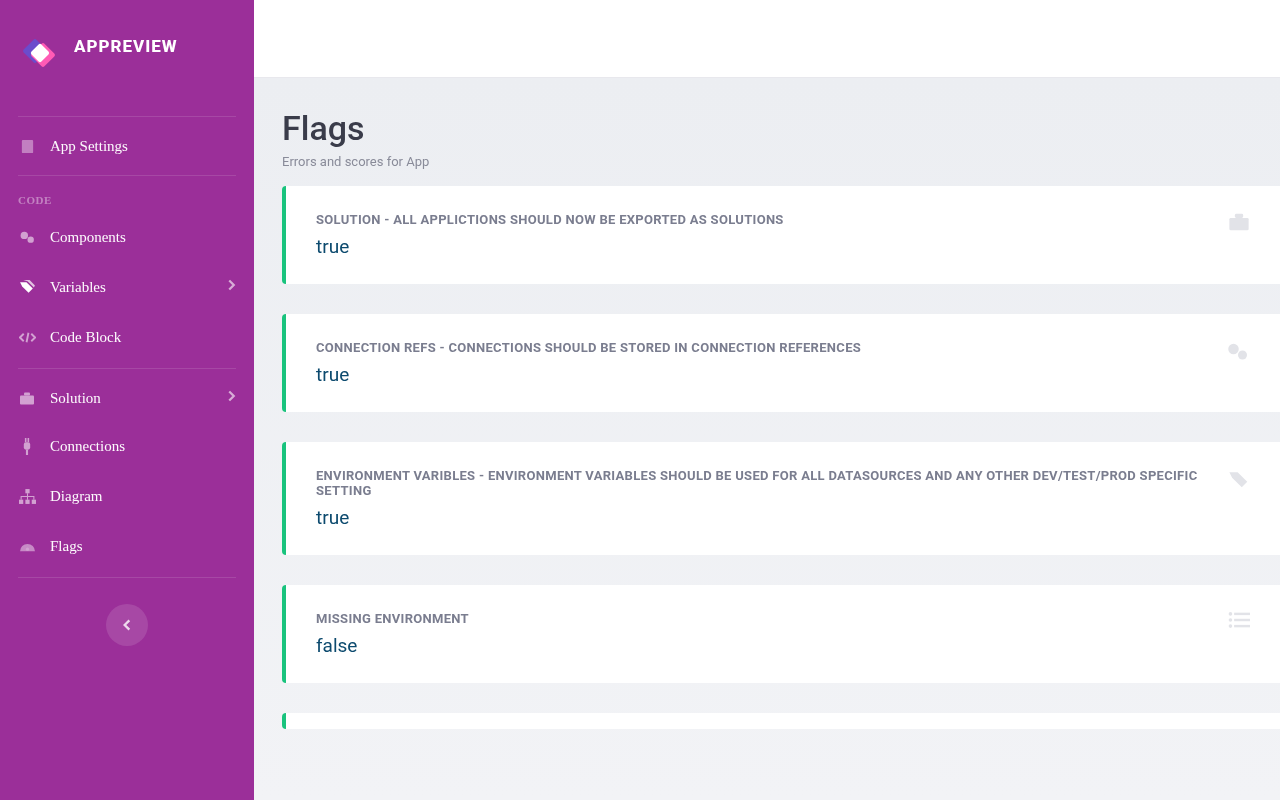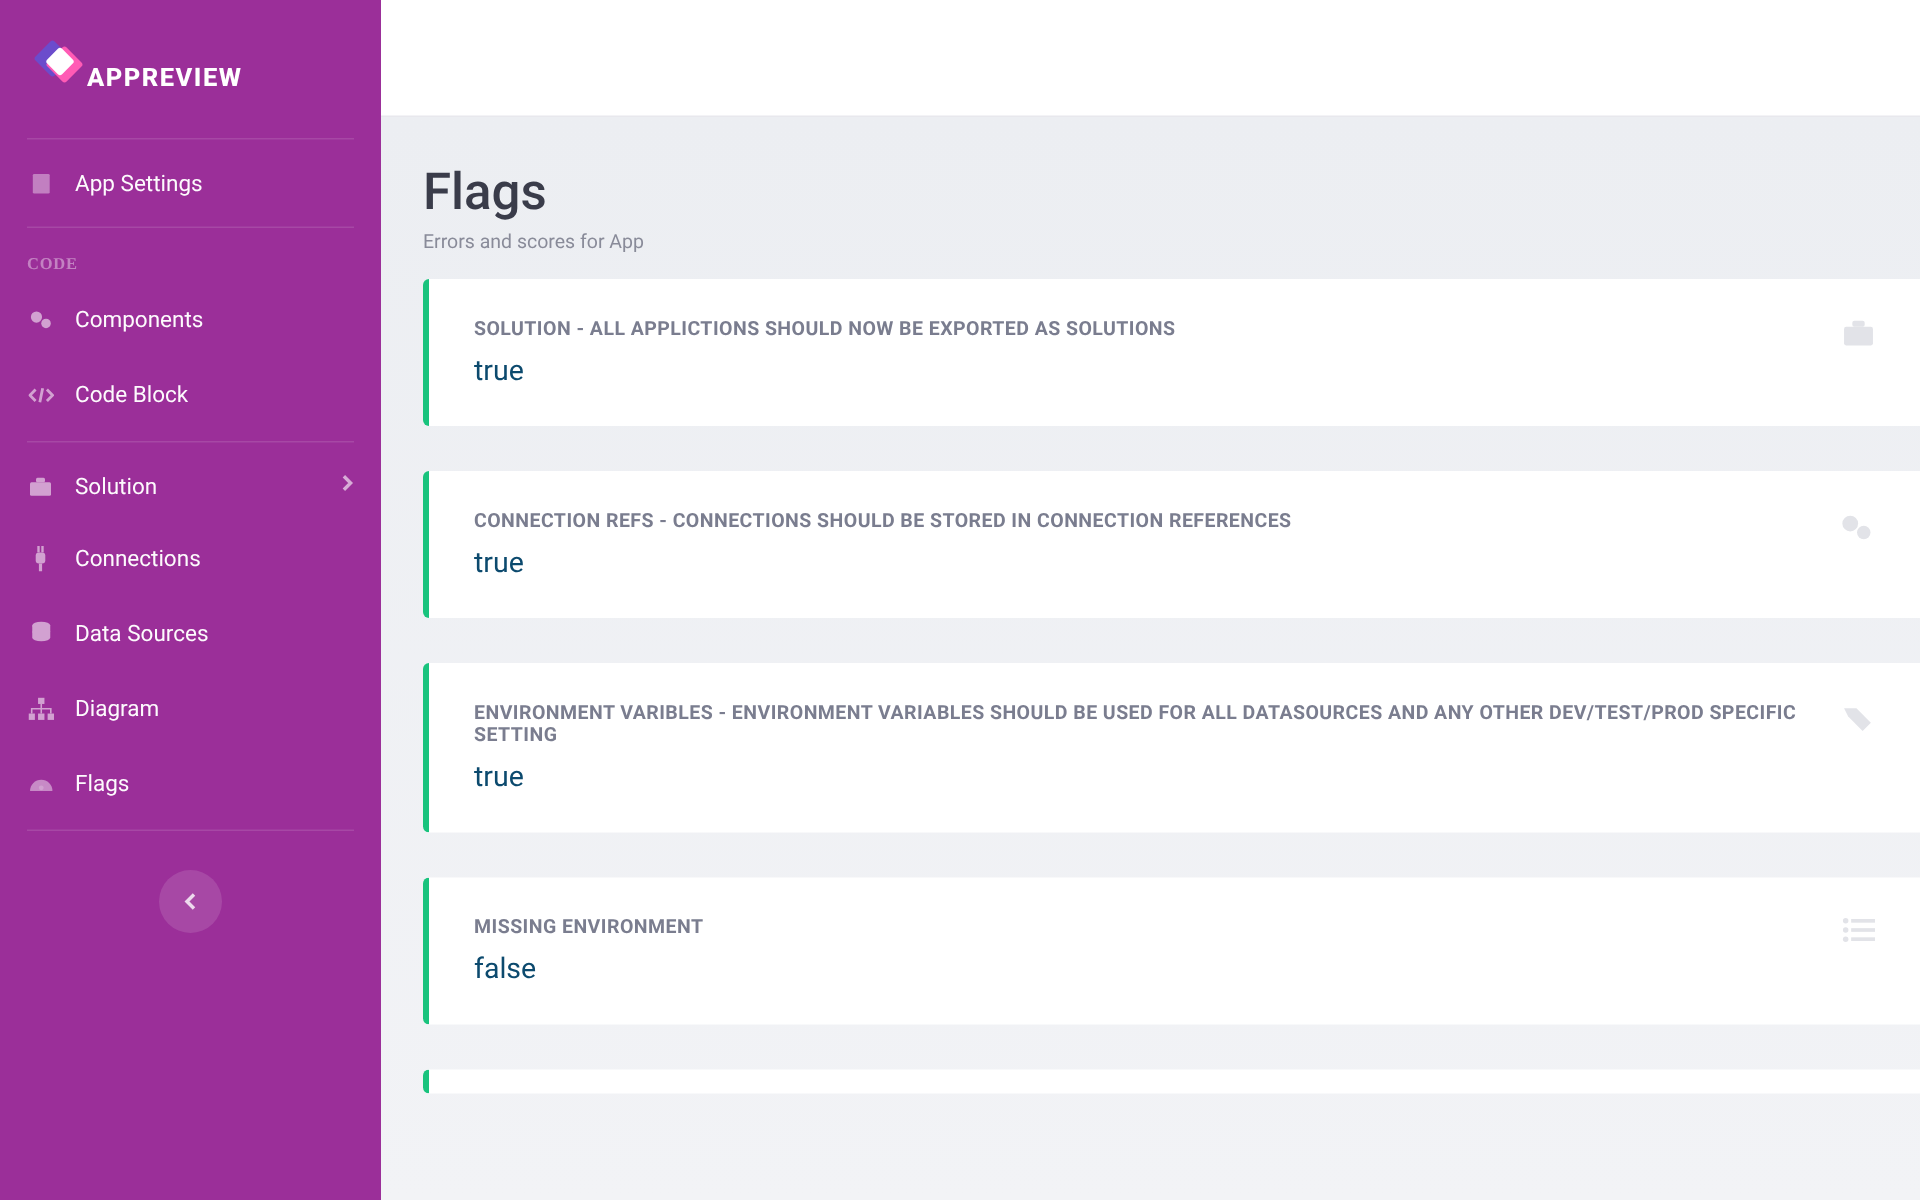--- a/index.html
+++ b/index.html
@@ -1,32 +1,32 @@
 <!DOCTYPE html>
 <html><head>
 <meta charset="utf-8">
 <style>
 * { margin: 0; padding: 0; box-sizing: border-box; }
 body { font-family: -apple-system, BlinkMacSystemFont, "Segoe UI", Roboto, sans-serif; background: #f0f2f5; width: 1280px; height: 800px; overflow: hidden; }
 
 .app { display: flex; height: 100%; }
 
 .sidebar { width: 254px; background: #9b2f99; color: #fff; display: flex; flex-direction: column; flex-shrink: 0; }
-.sidebar-brand { display: flex; align-items: flex-end; padding: 24px 20px; }
+.sidebar-brand { display: flex; align-items: flex-start; padding: 36px 20px; gap: 16px; }
 .brand-logo { width: 38px; height: 38px; position: relative; }
 .brand-logo .sq1 { position: absolute; width: 18px; height: 18px; background: #6b4ccc; transform: rotate(45deg); left: 6px; top: 6px; border-radius: 2px; }
 .brand-logo .sq2 { position: absolute; width: 18px; height: 18px; background: #ff5bb5; transform: rotate(45deg); left: 14px; top: 10px; border-radius: 2px; }
 .brand-logo .sq3 { position: absolute; width: 14px; height: 14px; background: #fff; transform: rotate(45deg); left: 13px; top: 10px; border-radius: 2px; }
 .brand-title { font-weight: 800; font-size: 17px; letter-spacing: 1px; }
 
 .nav-divider { border: none; border-top: 1px solid rgba(255,255,255,0.12); margin: 6px 18px; }
 .nav-section { padding: 12px 18px 6px; font-size: 11px; font-weight: 700; letter-spacing: 0.5px; color: rgba(255,255,255,0.4); font-family: Liberation Serif, serif; }
 .nav-item { display: flex; align-items: center; padding: 16px 18px; gap: 14px; color: #fff; font-size: 15px; cursor: pointer; }
 .nav-item .icon { width: 18px; height: 18px; opacity: 0.55; display: flex; align-items: center; justify-content: center; }
-.nav-item .label { flex: 1; opacity: 0.98; }
+.nav-item .label { flex: 1; opacity: 0.98; font-family: Liberation Serif, serif; }
 .nav-item .chev { opacity: 0.6; }
 .nav-item.compact { padding: 14px 18px; }
 
 .collapse-btn { margin: 20px auto; width: 42px; height: 42px; border-radius: 50%; background: rgba(255,255,255,0.12); display: flex; align-items: center; justify-content: center; cursor: pointer; }
 .collapse-btn svg { opacity: 0.8; }
 
 .main { flex: 1; display: flex; flex-direction: column; overflow: hidden; }
 .topbar { height: 78px; background: #fff; border-bottom: 1px solid #e8e8ed; flex-shrink: 0; }
 .content { flex: 1; overflow-y: auto; padding: 30px 0 20px 28px; background: linear-gradient(#eceef2, #f2f3f6); }
 .page-title { font-size: 34px; font-weight: 500; color: #3a3c4a; margin-bottom: 6px; }
@@ -68,20 +68,34 @@
     <div class="nav-item">
       <span class="icon">
         <svg width="17" height="17" viewBox="0 0 16 16" fill="currentColor">
             <circle cx="5" cy="6" r="3.5"></circle>
             <circle cx="11" cy="10" r="3"></circle>
           </svg>
       </span>
       <span class="label">Components</span>
     </div>
 
+    <div class="nav-item">
+      <span class="icon" style="opacity:1">
+        <svg width="17" height="17" viewBox="0 0 16 16" fill="currentColor">
+            <path d="M1 3 L7 3 L13 9 L9 13 L3 7 Z"></path>
+            <path d="M4 1 L10 1 L15 6 L14 8 L8 2 Z" opacity="0.7"></path>
+          </svg>
+      </span>
+      <span class="label">Variables</span>
+      <span class="chev">
+        <svg width="9" height="14" viewBox="0 0 8 12" fill="none" stroke="currentColor" stroke-width="2">
+            <path d="M2 2 L6 6 L2 10"></path>
+          </svg>
+      </span>
+    </div>
 
     <div class="nav-item">
       <span class="icon">
         <svg width="17" height="13" viewBox="0 0 18 12" fill="none" stroke="currentColor" stroke-width="2">
             <path d="M5 2 L1 6 L5 10 M13 2 L17 6 L13 10 M10 1 L8 11"></path>
           </svg>
       </span>
       <span class="label">Code Block</span>
     </div>
 
@@ -107,30 +121,20 @@
         <svg width="14" height="17" viewBox="0 0 12 16" fill="currentColor">
             <rect x="3" y="4" width="6" height="7" rx="2"></rect>
             <rect x="4" y="0" width="1.5" height="4"></rect>
             <rect x="6.5" y="0" width="1.5" height="4"></rect>
             <rect x="5" y="11" width="2" height="5"></rect>
           </svg>
       </span>
       <span class="label">Connections</span>
     </div>
 
-    <div class="nav-item">
-      <span class="icon">
-        <svg width="15" height="16" viewBox="0 0 14 16" fill="currentColor">
-            <ellipse cx="7" cy="3" rx="6" ry="2.5"></ellipse>
-            <path d="M1 3 v4 a6 2.5 0 0 0 12 0 v-4"></path>
-            <path d="M1 7 v4 a6 2.5 0 0 0 12 0 v-4"></path>
-          </svg>
-      </span>
-      <span class="label">Data Sources</span>
-    </div>
 
     <div class="nav-item">
       <span class="icon">
         <svg width="17" height="15" viewBox="0 0 16 14" fill="currentColor">
             <rect x="6" y="0" width="4" height="4"></rect>
             <rect x="0" y="10" width="4" height="4"></rect>
             <rect x="6" y="10" width="4" height="4"></rect>
             <rect x="12" y="10" width="4" height="4"></rect>
             <path d="M8 4 v3 M2 10 v-3 h12 v3 M8 7 v3" stroke="currentColor" fill="none"></path>
           </svg>

